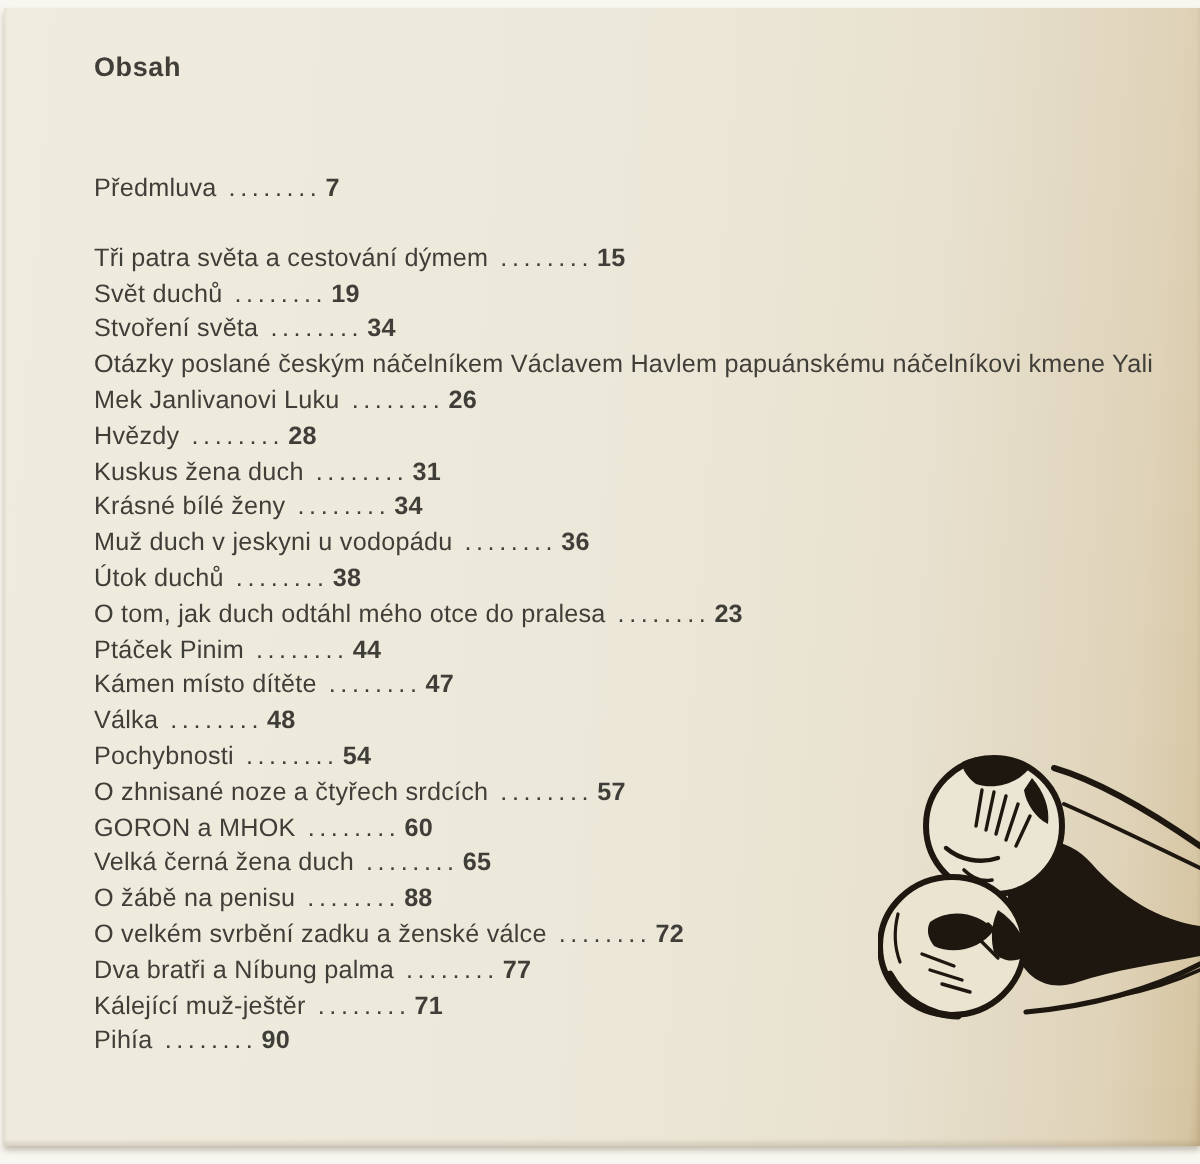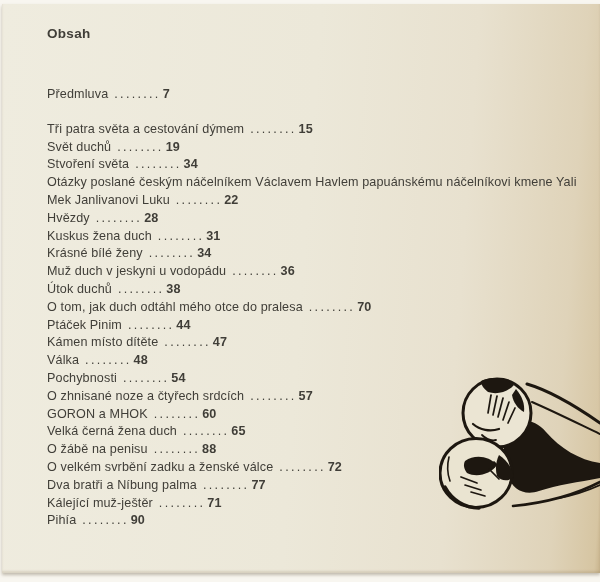--- a/index.html
+++ b/index.html
@@ -47,27 +47,27 @@
   <div class="page">
 
     <h1 class="title">Obsah</h1>
 
     <ol class="toc" id="toc">
         <li class="toc-row gap-after"><span class="entry-title">Předmluva</span><span class="leader">........</span><span class="pagenum">7</span></li>
         <li class="toc-row"><span class="entry-title">Tři patra světa a cestování dýmem</span><span class="leader">........</span><span class="pagenum">15</span></li>
         <li class="toc-row"><span class="entry-title">Svět duchů</span><span class="leader">........</span><span class="pagenum">19</span></li>
         <li class="toc-row"><span class="entry-title">Stvoření světa</span><span class="leader">........</span><span class="pagenum">34</span></li>
         <li class="toc-row"><span class="entry-title">Otázky poslané českým náčelníkem Václavem Havlem papuánskému náčelníkovi kmene Yali</span></li>
-        <li class="toc-row"><span class="entry-title">Mek Janlivanovi Luku</span><span class="leader">........</span><span class="pagenum">22</span></li>
+        <li class="toc-row"><span class="entry-title">Mek Janlivanovi Luku</span><span class="leader">........</span><span class="pagenum">26</span></li>
         <li class="toc-row"><span class="entry-title">Hvězdy</span><span class="leader">........</span><span class="pagenum">28</span></li>
         <li class="toc-row"><span class="entry-title">Kuskus žena duch</span><span class="leader">........</span><span class="pagenum">31</span></li>
         <li class="toc-row"><span class="entry-title">Krásné bílé ženy</span><span class="leader">........</span><span class="pagenum">34</span></li>
         <li class="toc-row"><span class="entry-title">Muž duch v jeskyni u vodopádu</span><span class="leader">........</span><span class="pagenum">36</span></li>
         <li class="toc-row"><span class="entry-title">Útok duchů</span><span class="leader">........</span><span class="pagenum">38</span></li>
-        <li class="toc-row"><span class="entry-title">O tom, jak duch odtáhl mého otce do pralesa</span><span class="leader">........</span><span class="pagenum">70</span></li>
+        <li class="toc-row"><span class="entry-title">O tom, jak duch odtáhl mého otce do pralesa</span><span class="leader">........</span><span class="pagenum">23</span></li>
         <li class="toc-row"><span class="entry-title">Ptáček Pinim</span><span class="leader">........</span><span class="pagenum">44</span></li>
         <li class="toc-row"><span class="entry-title">Kámen místo dítěte</span><span class="leader">........</span><span class="pagenum">47</span></li>
         <li class="toc-row"><span class="entry-title">Válka</span><span class="leader">........</span><span class="pagenum">48</span></li>
         <li class="toc-row"><span class="entry-title">Pochybnosti</span><span class="leader">........</span><span class="pagenum">54</span></li>
         <li class="toc-row"><span class="entry-title">O zhnisané noze a čtyřech srdcích</span><span class="leader">........</span><span class="pagenum">57</span></li>
         <li class="toc-row"><span class="entry-title">GORON a MHOK</span><span class="leader">........</span><span class="pagenum">60</span></li>
         <li class="toc-row"><span class="entry-title">Velká černá žena duch</span><span class="leader">........</span><span class="pagenum">65</span></li>
         <li class="toc-row"><span class="entry-title">O žábě na penisu</span><span class="leader">........</span><span class="pagenum">88</span></li>
         <li class="toc-row"><span class="entry-title">O velkém svrbění zadku a ženské válce</span><span class="leader">........</span><span class="pagenum">72</span></li>
         <li class="toc-row"><span class="entry-title">Dva bratři a Níbung palma</span><span class="leader">........</span><span class="pagenum">77</span></li>

